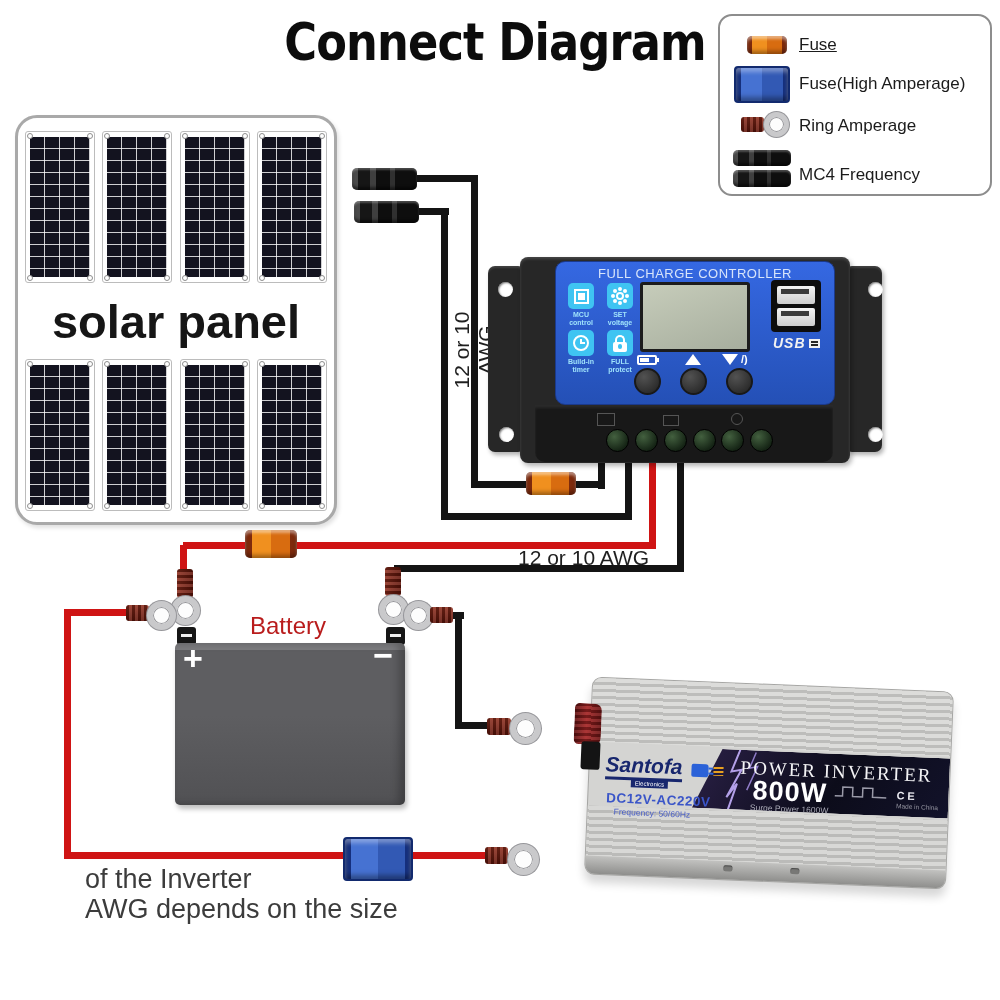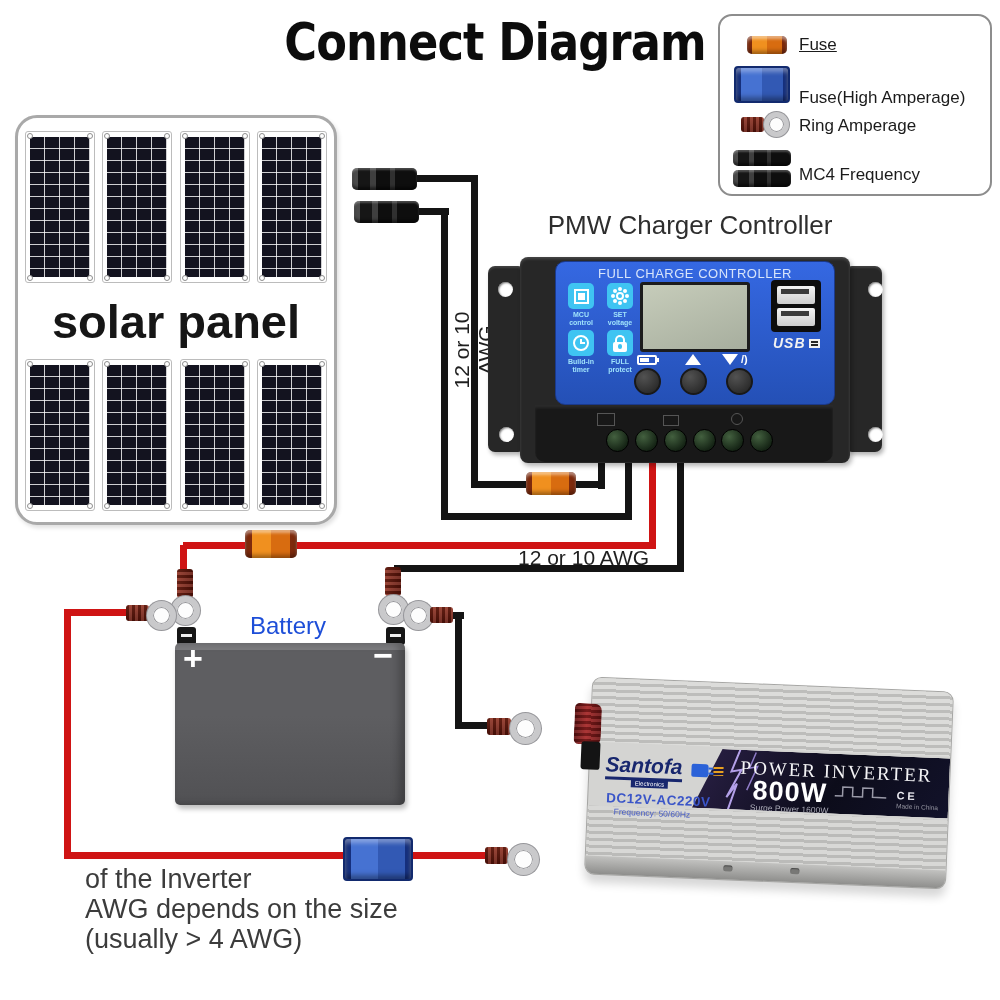--- a/index.html
+++ b/index.html
@@ -186,21 +186,21 @@
   <div class="mc4" style="left:352px;top:168px;width:65px;"></div>
   <div class="mc4" style="left:354px;top:201px;width:65px;"></div>
 
   <div class="txt-label" style="left:399px;top:339px;width:124px;height:22px;font-size:21px;text-align:center;transform:rotate(-90deg);">12 or 10 AWG</div>
   <div class="txt-label" style="left:518px;top:546px;font-size:21px;">12 or 10 AWG</div>
 
   <div class="legend">
     <div class="fuse-o" style="left:27px;top:20px;width:40px;height:18px;"></div>
     <div class="lbl" style="top:19px;text-decoration:underline;">Fuse</div>
     <div class="fuse-b" style="left:14px;top:50px;width:52px;height:33px;"></div>
-    <div class="lbl" style="top:72px;">Fuse(High Amperage)</div>
+    <div class="lbl" style="top:58px;">Fuse(High Amperage)</div>
     <div class="sleeve h" style="left:21px;top:101px;width:23px;height:15px;"></div>
     <div class="ring" style="left:44px;top:96px;width:25px;height:25px;border-width:5px;"></div>
     <div class="lbl" style="top:100px;">Ring Amperage</div>
     <div class="mc4" style="left:13px;top:134px;width:58px;height:16px;"></div>
     <div class="mc4" style="left:13px;top:154px;width:58px;height:17px;"></div>
     <div class="lbl" style="top:149px;">MC4 Frequency</div>
   </div>
 
   <div class="sp-frame">
     <div class="sp-row" id="sp-row-1" style="top:13px;height:152px;">
@@ -259,21 +259,20 @@
         <div class="module">
           <div class="cells"></div>
           <span class="hole" style="left: 1px; top: 1px;"></span>
           <span class="hole" style="left: 1px; bottom: 1px;"></span>
           <span class="hole" style="right: 1px; top: 1px;"></span>
           <span class="hole" style="right: 1px; bottom: 1px;"></span>
         </div>
       </div>
   </div>
 
-  <div class="txt-label" style="left:540px;top:210px;width:300px;text-align:center;font-size:26px;color:#2e2e2e;">PMW Charger Controller</div>
 
   <div class="ctl-ear" style="left:488px;"></div>
   <div class="ctl-ear" style="left:845px;"></div>
   <div class="ctl-body"></div>
   <div class="ctl-hole" style="left:498px;top:282px;"></div>
   <div class="ctl-hole" style="left:499px;top:427px;"></div>
   <div class="ctl-hole" style="left:868px;top:282px;"></div>
   <div class="ctl-hole" style="left:868px;top:427px;"></div>
 
   <div class="ctl-blue">
@@ -327,21 +326,21 @@
     <span class="tico" style="left:128px;width:14px;border:1px solid #555;height:9px;top:10px;"></span>
     <span class="tico" style="left:196px;width:10px;height:10px;border:1px solid #555;border-radius:50%;"></span>
     <div class="term" style="left:71px;"></div>
     <div class="term" style="left:100px;"></div>
     <div class="term" style="left:129px;"></div>
     <div class="term" style="left:158px;"></div>
     <div class="term" style="left:186px;"></div>
     <div class="term" style="left:215px;"></div>
   </div>
 
-  <div class="txt-label" style="left:250px;top:612px;font-size:24px;color:#1d4ed8;">Battery</div>
+  <div class="txt-label" style="left:250px;top:612px;font-size:24px;color:#b91c1c;">Battery</div>
   <div class="bat-post" style="left:177px;top:627px;"></div>
   <div class="bat-post" style="left:386px;top:627px;"></div>
   <div class="bat-body">
     <div class="bat-sign" style="left:8px;top:-4px;font-size:34px;">+</div>
     <div class="bat-sign" style="right:12px;top:-7px;font-size:34px;">−</div>
   </div>
 
   <div class="inverter">
     <div class="inv-rtop"></div>
     <div class="inv-rbot"></div>
@@ -368,16 +367,15 @@
     <div class="inv-brand-sub">Electronics</div>
     <div class="inv-plug"></div>
     <div class="inv-burst"></div>
     <div class="inv-spec">DC12V-AC220V</div>
     <div class="inv-freq">Frequency: 50/60Hz</div>
   </div>
 
   <div class="note">
     <div>of the Inverter</div>
     <div>AWG depends on the size</div>
-    <div>(usually &gt; 4 AWG)</div>
   </div>
 
 </div>
 
 </body></html>

